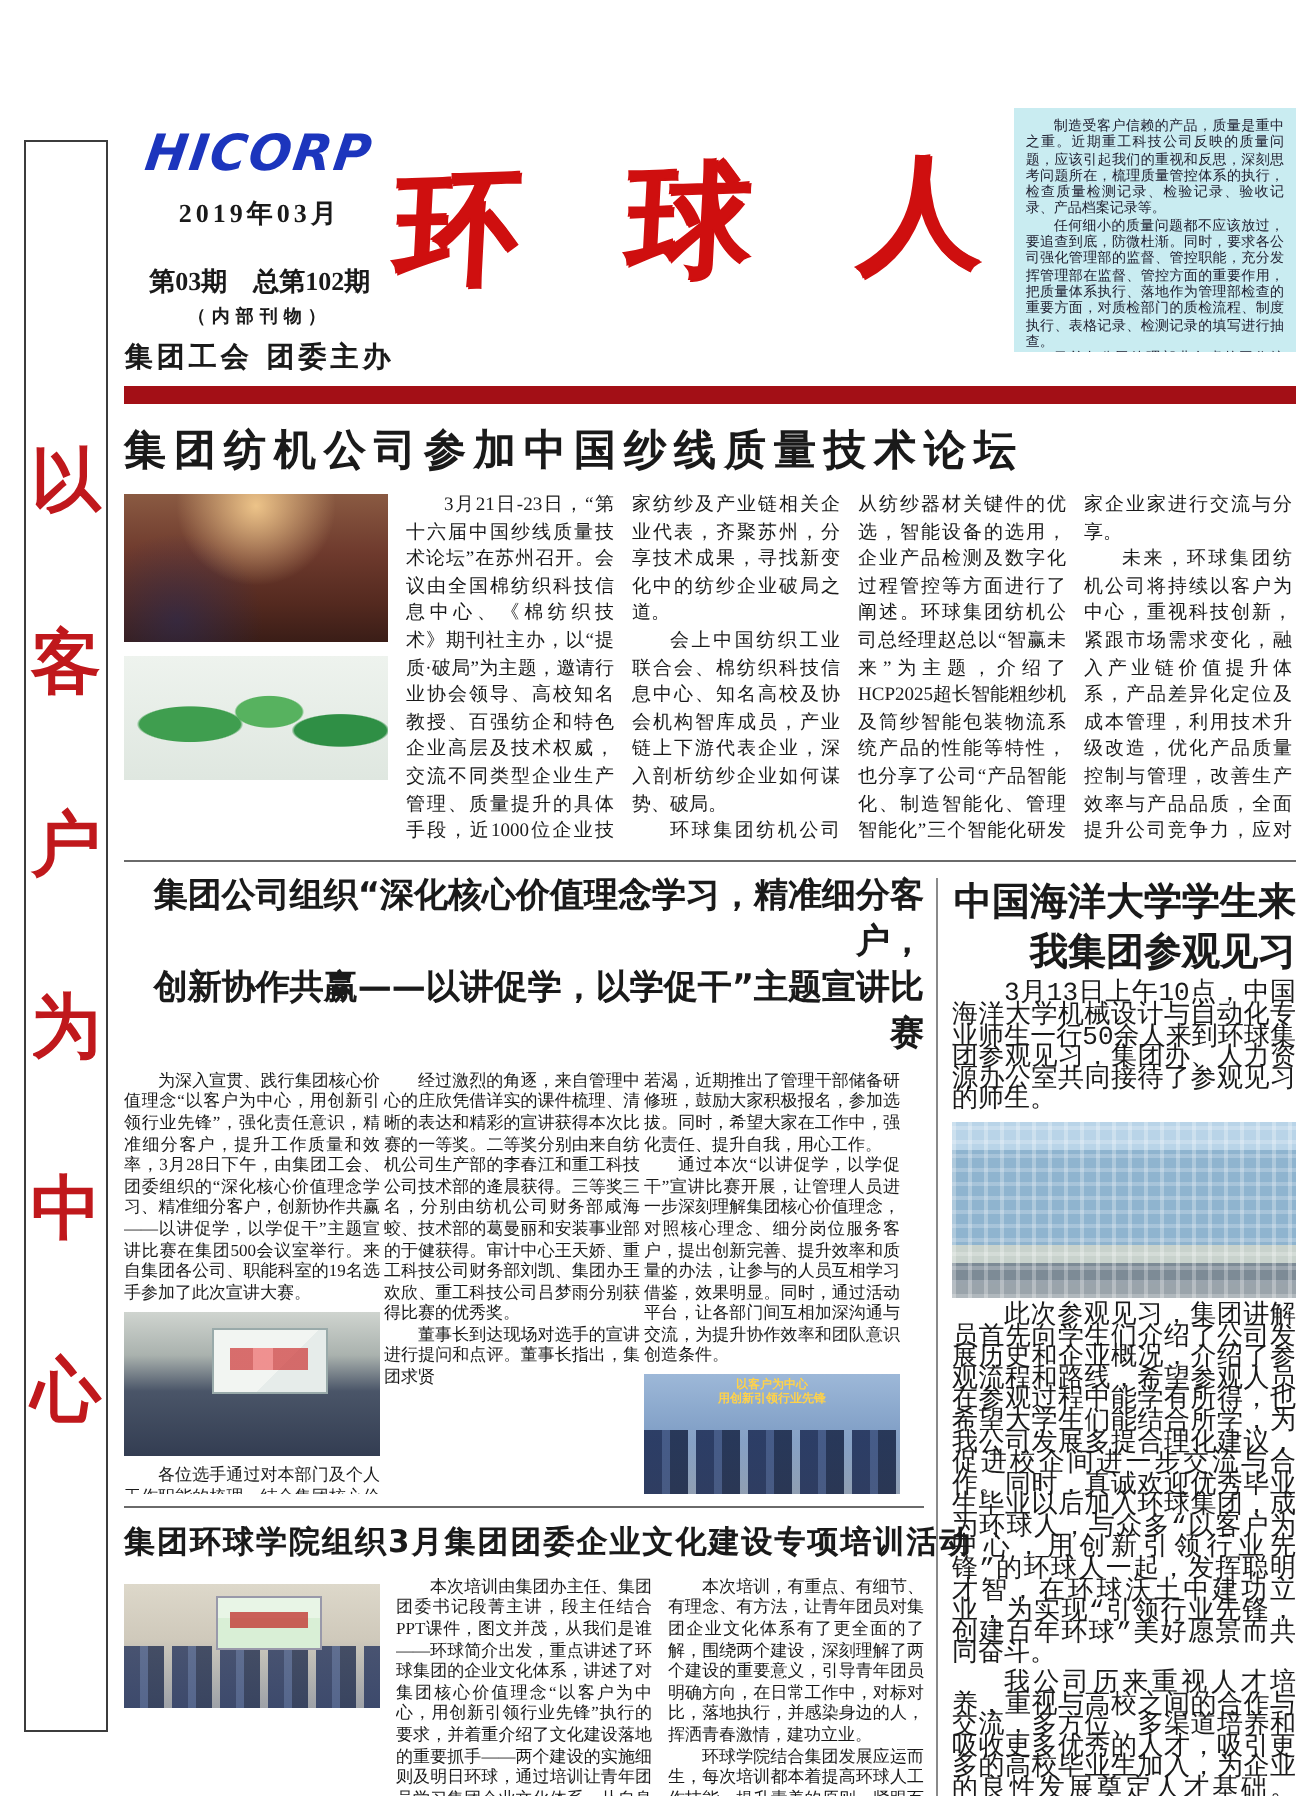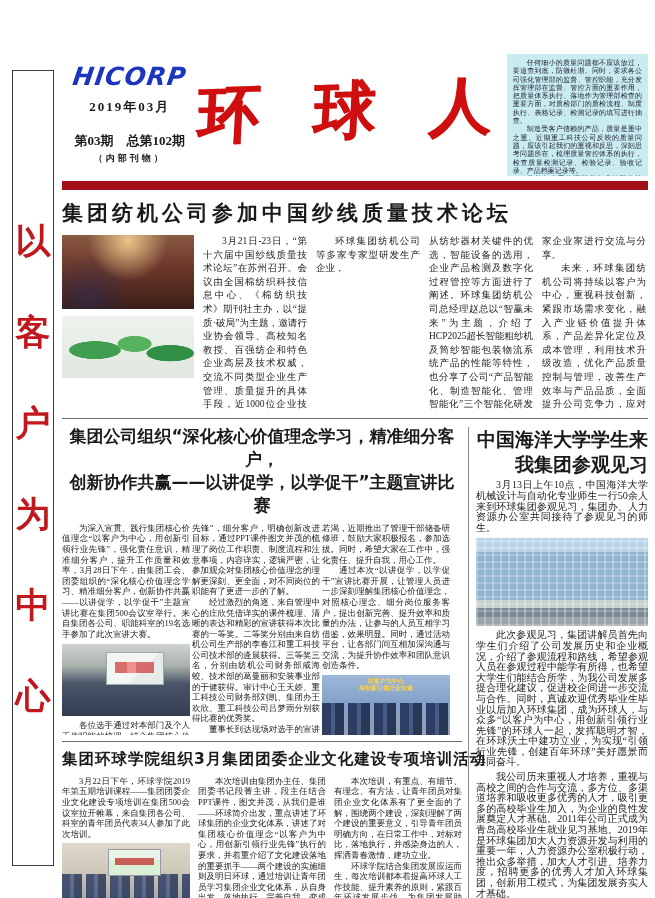--- a/index.html
+++ b/index.html
@@ -45,21 +45,21 @@
      linear-gradient(180deg,#eef3ee 0%,#dfe7e0 100%);}
   .a1col{width:104px;font-size:9.5px;line-height:13.6px;text-align:justify;overflow:hidden;}
   p{margin:0;text-indent:2em;}
   p.cont{text-indent:0;}
   .hrule{border:none;border-top:1px solid #6a6a6a;margin:7px 0 0;}
   
   .bottom{display:flex;align-items:stretch;}
   .bottom-left{width:400px;padding-top:6px;flex:none;}
   .vrule{width:1px;background:#8a8a8a;margin:8px 7px 0 6px;flex:none;}
   .bottom-right{flex:1;padding-top:6px;overflow:hidden;}
-  .a2-headline{font-size:17px;font-weight:bold;text-align:center;line-height:1.35;
+  .a2-headline{font-size:17px;font-weight:bold;text-align:right;line-height:1.35;
                font-family:"DejaVu Sans","Liberation Sans",sans-serif;}
   .a2-body{display:flex;gap:2px;margin-top:6px;height:212px;overflow:hidden;}
   .colN{width:128px;font-size:8.5px;line-height:10.6px;text-align:justify;overflow:hidden;}
   .photo-classroom{height:72px;margin:5px 0 4px;position:relative;background:
      linear-gradient(180deg,#cfd4cf 0%,#aab2ae 30%,#4a5568 55%,#333d52 100%);}
   .screen{position:absolute;top:8px;left:34%;width:44%;height:42%;background:
      linear-gradient(135deg,#f2f5f2 0 60%,#e6ecea 60%),#f4f6f4;border:1px solid #9aa;}
   .screen::after{content:"";position:absolute;left:15%;top:28%;width:70%;height:36%;
      background:linear-gradient(90deg,#c33 0 30%, #e66 30% 55%, #c33 55%);opacity:.7;}
   .photo-award{height:62px;margin-top:4px;position:relative;background:
@@ -74,21 +74,21 @@
   .a4-body{display:flex;gap:8px;margin-top:6px;height:130px;overflow:hidden;}
   .photo-training{height:62px;margin-top:4px;position:relative;background:
      repeating-linear-gradient(90deg, rgba(40,55,95,.8) 0 8px, rgba(70,90,135,.8) 8px 12px, rgba(35,48,80,.8) 12px 20px, rgba(200,200,190,.25) 20px 24px),
      linear-gradient(180deg,#ddd8ca 0%,#cfc9bb 45%,#8f94a0 100%);
      background-size:100% 50%,100% 100%;background-position:0 100%,0 0;background-repeat:no-repeat;}
   .screen2{position:absolute;top:6px;left:36%;width:40%;height:40%;background:
      linear-gradient(180deg,#e8f5e6 0 40%,#d9efd6 40%),#e8f5e6;border:1px solid #99a;}
   .screen2::after{content:"";position:absolute;left:12%;top:30%;width:76%;height:30%;background:#c23a35;opacity:.8;}
   .a3-headline{font-size:19px;font-weight:bold;text-align:right;line-height:1.3;margin-top:2px;
                font-family:"DejaVu Sans","Liberation Sans",sans-serif;}
-  .a3p{font-size:10px;line-height:10.6px;text-align:justify;margin-top:4px;}
+  .a3p{font-size:13px;line-height:10.6px;text-align:justify;margin-top:4px;font-family:Liberation Mono, monospace;}
   .photo-building{height:88px;margin-top:5px;background:
      repeating-linear-gradient(90deg, rgba(255,255,255,.28) 0 2px, rgba(255,255,255,0) 2px 8px),
      repeating-linear-gradient(0deg, rgba(255,255,255,.22) 0 2px, rgba(255,255,255,0) 2px 7px),
      linear-gradient(180deg,#b9d4e8 0 16%,#8fb4cf 16% 70%,#c8d2cc 70% 80%,#7d8b96 80% 92%,#9aa4ab 92%);}
 </style>
 </head>
 <body>
 
 <div class="page">
 
@@ -102,44 +102,47 @@
   </div>
 
   <div class="main">
 
     <div class="header">
       <div class="brand">
         <span class="logo">HICORP</span>
         <div class="date1">2019年03月</div>
         <div class="date2">第03期　总第102期</div>
         <div class="inner">（内部刊物）</div>
+        <div class="publisher">集团工会 团委主办</div>
       </div>
       <div class="title-wrap">
         <span class="paper-title">环 球 人</span>
       </div>
       <div class="quote-box">
+        <p>制造受客户信赖的产品，质量是重中之重。近期重工科技公司反映的质量问题，应该引起我们的重视和反思，深刻思考问题所在，梳理质量管控体系的执行，检查质量检测记录、检验记录、验收记录、产品档案记录等。</p>
         <p>任何细小的质量问题都不应该放过，要追查到底，防微杜渐。同时，要求各公司强化管理部的监督、管控职能，充分发挥管理部在监督、管控方面的重要作用，把质量体系执行、落地作为管理部检查的重要方面，对质检部门的质检流程、制度执行、表格记录、检测记录的填写进行抽查。</p>
-        <p>制造受客户信赖的产品，质量是重中之重。近期重工科技公司反映的质量问题，应该引起我们的重视和反思，深刻思考问题所在，梳理质量管控体系的执行，检查质量检测记录、检验记录、验收记录、产品档案记录等。</p>
         <p>目前各公司管理部业务虚的工作较多，下一步要更加务实，充分发挥监督作用，在各公司内部发挥审计中心、管理中心的职能，加大制度执行检查，加大体系建设的检查，加大质量管理流程的检查，强化管控，提升管理。</p>
 
       </div>
     </div>
 
     <div class="red-bar"></div>
 
     <div class="a1-headline">集团纺机公司参加中国纱线质量技术论坛</div>
     <div class="a1-body">
       <div class="a1-photos">
         <div class="photo photo-conference"></div>
         <div class="photo photo-product"></div>
       </div>
       <div class="a1col">
         <p>3月21日-23日，“第十六届中国纱线质量技术论坛”在苏州召开。会议由全国棉纺织科技信息中心、《棉纺织技术》期刊社主办，以“提质·破局”为主题，邀请行业协会领导、高校知名教授、百强纺企和特色企业高层及技术权威，交流不同类型企业生产管理、质量提升的具体手段，近1000位企业技术带头人，300</p>
       </div>
       <div class="a1col">
+        <p class="cont">家纺纱及产业链相关企业代表，齐聚苏州，分享技术成果，寻找新变化中的纺纱企业破局之道。</p>
+        <p>会上中国纺织工业联合会、棉纺织科技信息中心、知名高校及协会机构智库成员，产业链上下游代表企业，深入剖析纺纱企业如何谋势、破局。</p>
         <p>环球集团纺机公司等多家专家型研发生产企业，</p>
       </div>
       <div class="a1col">
         <p class="cont">从纺纱器材关键件的优选，智能设备的选用，企业产品检测及数字化过程管控等方面进行了阐述。环球集团纺机公司总经理赵总以“智赢未来”为主题，介绍了HCP2025超长智能粗纱机及筒纱智能包装物流系统产品的性能等特性，也分享了公司“产品智能化、制造智能化、管理智能化”三个智能化研发与提升问题，与会专</p>
       </div>
       <div class="a1col">
         <p class="cont">家企业家进行交流与分享。</p>
         <p>未来，环球集团纺机公司将持续以客户为中心，重视科技创新，紧跟市场需求变化，融入产业链价值提升体系，产品差异化定位及成本管理，利用技术升级改造，优化产品质量控制与管理，改善生产效率与产品品质，全面提升公司竞争力，应对新的风险、迎接新的机遇和挑战。</p>
       </div>
     </div>
@@ -155,42 +158,40 @@
         </div>
         <div class="a2-body">
           <div class="colN">
             <p>为深入宣贯、践行集团核心价值理念“以客户为中心，用创新引领行业先锋”，强化责任意识，精准细分客户，提升工作质量和效率，3月28日下午，由集团工会、团委组织的“深化核心价值理念学习、精准细分客户，创新协作共赢——以讲促学，以学促干”主题宣讲比赛在集团500会议室举行。来自集团各公司、职能科室的19名选手参加了此次宣讲大赛。</p>
             <div class="photo photo-classroom">
               <div class="screen"></div>
             </div>
             <p>各位选手通过对本部门及个人工作职能的梳理，结合集团核心价值理念“以客户为中心，用创新引领行业</p>
           </div>
           <div class="colN">
-            <p class="cont">先锋”，细分客户，明确创新改进目标，通过PPT课件图文并茂的梳理了岗位工作职责、制度流程和注意事项，内容详实，逻辑严密，让参加观众对集团核心价值理念的理解更深刻、更全面，对不同岗位的职能有了更进一步的了解。</p>
             <p>经过激烈的角逐，来自管理中心的庄欣凭借详实的课件梳理、清晰的表达和精彩的宣讲获得本次比赛的一等奖。二等奖分别由来自纺机公司生产部的李春江和重工科技公司技术部的逄晨获得。三等奖三名，分别由纺机公司财务部咸海蛟、技术部的葛曼丽和安装事业部的于健获得。审计中心王天娇、重工科技公司财务部刘凯、集团办王欢欣、重工科技公司吕梦雨分别获得比赛的优秀奖。</p>
             <p>董事长到达现场对选手的宣讲进行提问和点评。董事长指出，集团求贤</p>
           </div>
           <div class="colN">
             <p class="cont">若渴，近期推出了管理干部储备研修班，鼓励大家积极报名，参加选拔。同时，希望大家在工作中，强化责任、提升自我，用心工作。</p>
             <p>通过本次“以讲促学，以学促干”宣讲比赛开展，让管理人员进一步深刻理解集团核心价值理念，对照核心理念、细分岗位服务客户，提出创新完善、提升效率和质量的办法，让参与的人员互相学习借鉴，效果明显。同时，通过活动平台，让各部门间互相加深沟通与交流，为提升协作效率和团队意识创造条件。</p>
             <div class="photo photo-award">
               <div class="award-banner">
                 <div>以客户为中心</div>
                 <div>用创新引领行业先锋</div>
               </div>
             </div>
           </div>
         </div>
 
         <hr class="hrule2">
 
         <div class="a4-headline">集团环球学院组织3月集团团委企业文化建设专项培训活动</div>
         <div class="a4-body">
           <div class="colN">
-            <p>3月22日下午，环球学院2019年第五期培训课程——集团团委企业文化建设专项培训在集团500会议室拉开帷幕，来自集团各公司、科室的青年团员代表34人参加了此次培训。</p>
             <div class="photo photo-training">
               <div class="screen2"></div>
             </div>
           </div>
           <div class="colN">
             <p>本次培训由集团办主任、集团团委书记段菁主讲，段主任结合PPT课件，图文并茂，从我们是谁——环球简介出发，重点讲述了环球集团的企业文化体系，讲述了对集团核心价值理念“以客户为中心，用创新引领行业先锋”执行的要求，并着重介绍了文化建设落地的重要抓手——两个建设的实施细则及明日环球，通过培训让青年团员学习集团企业文化体系，从自身出发，落地执行，完善自我，变成骨干，成就自我。</p>
           </div>
           <div class="colN">
             <p>本次培训，有重点、有细节、有理念、有方法，让青年团员对集团企业文化体系有了更全面的了解，围绕两个建设，深刻理解了两个建设的重要意义，引导青年团员明确方向，在日常工作中，对标对比，落地执行，并感染身边的人，挥洒青春激情，建功立业。</p>
             <p>环球学院结合集团发展应运而生，每次培训都本着提高环球人工作技能、提升素养的原则，紧跟百年环球发展步伐，为集团发展助力。</p>

